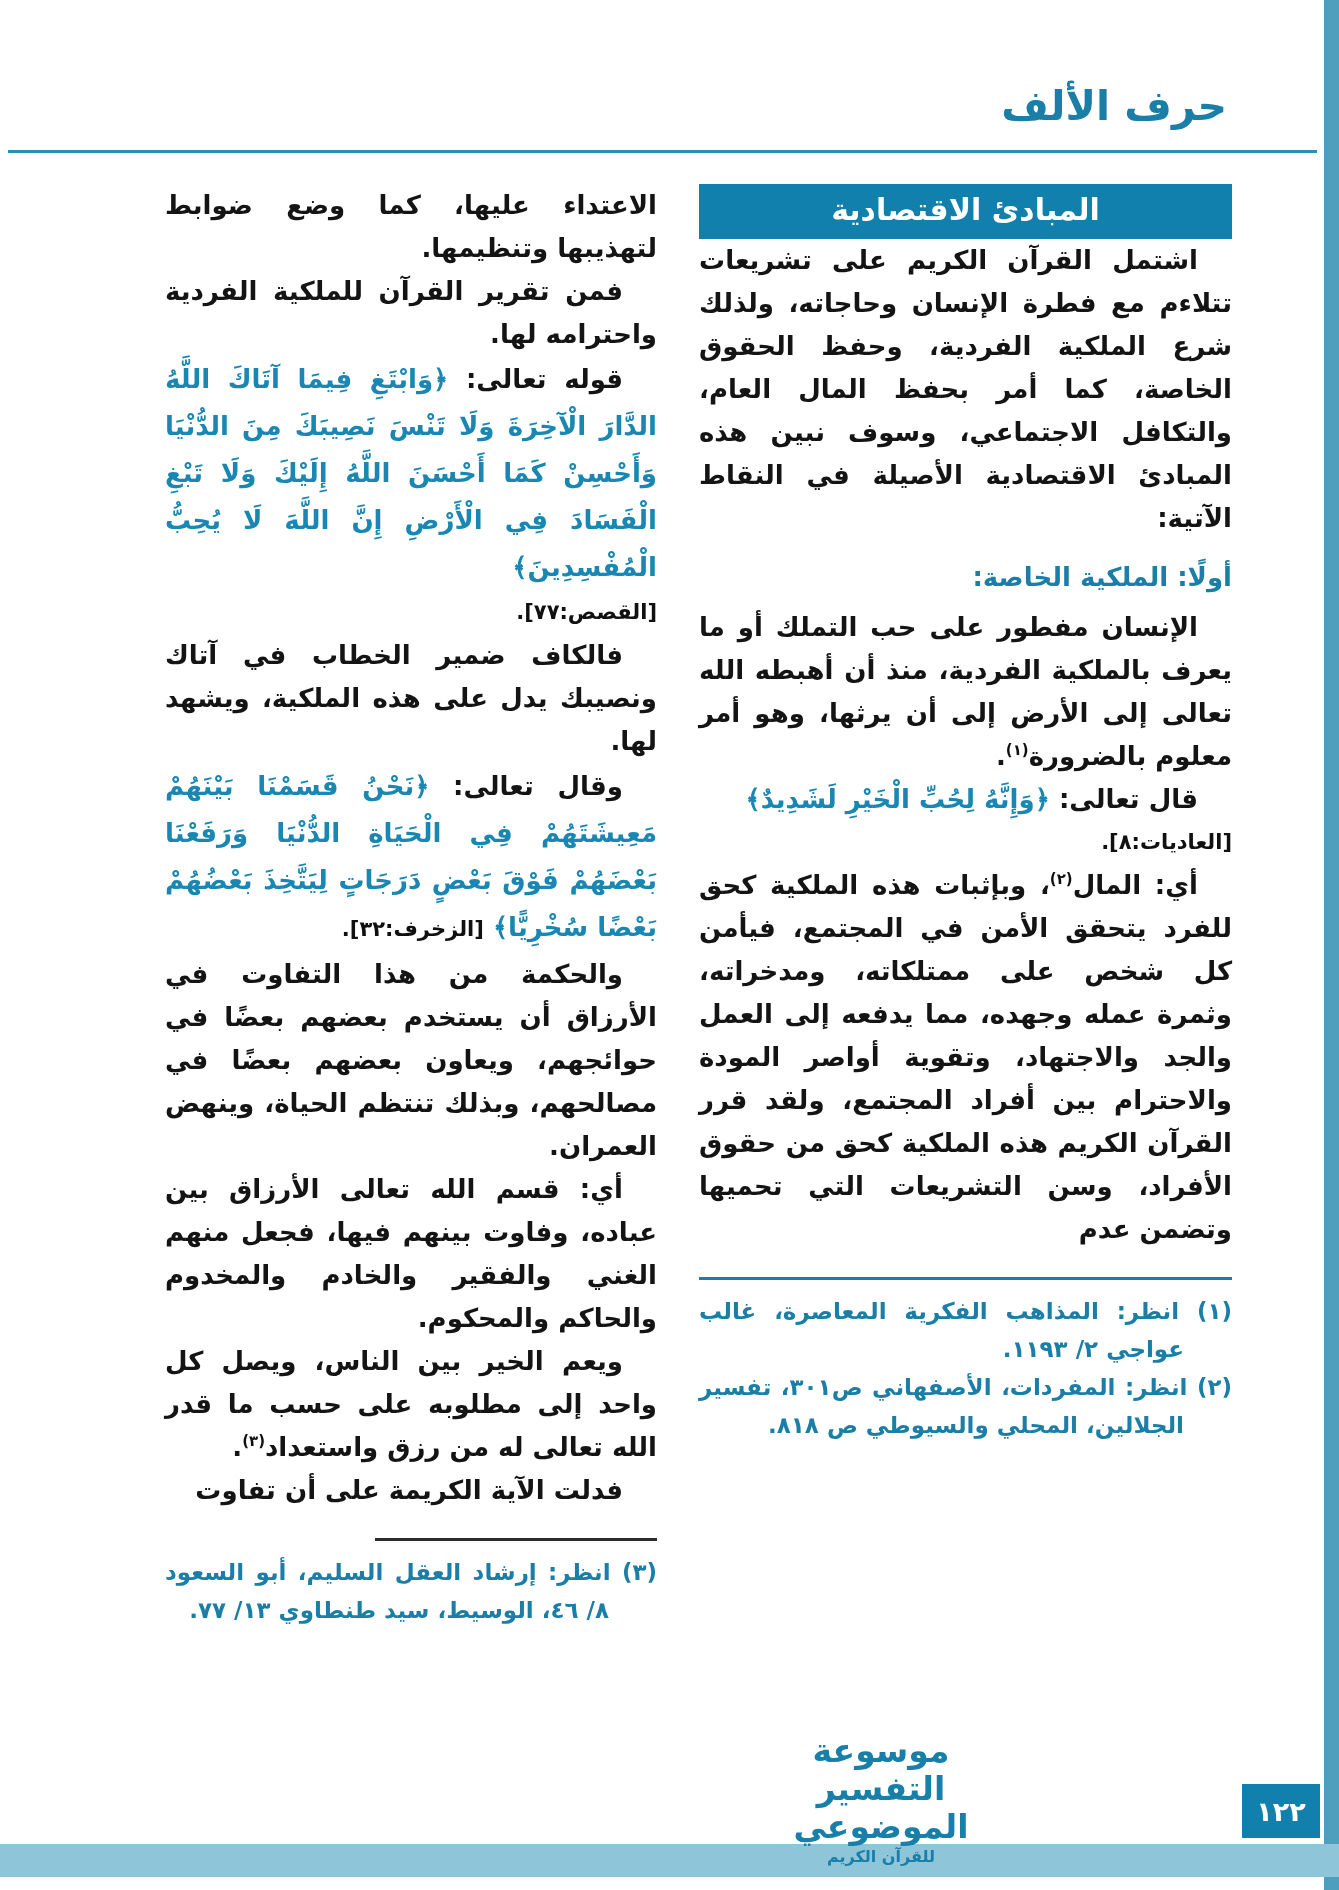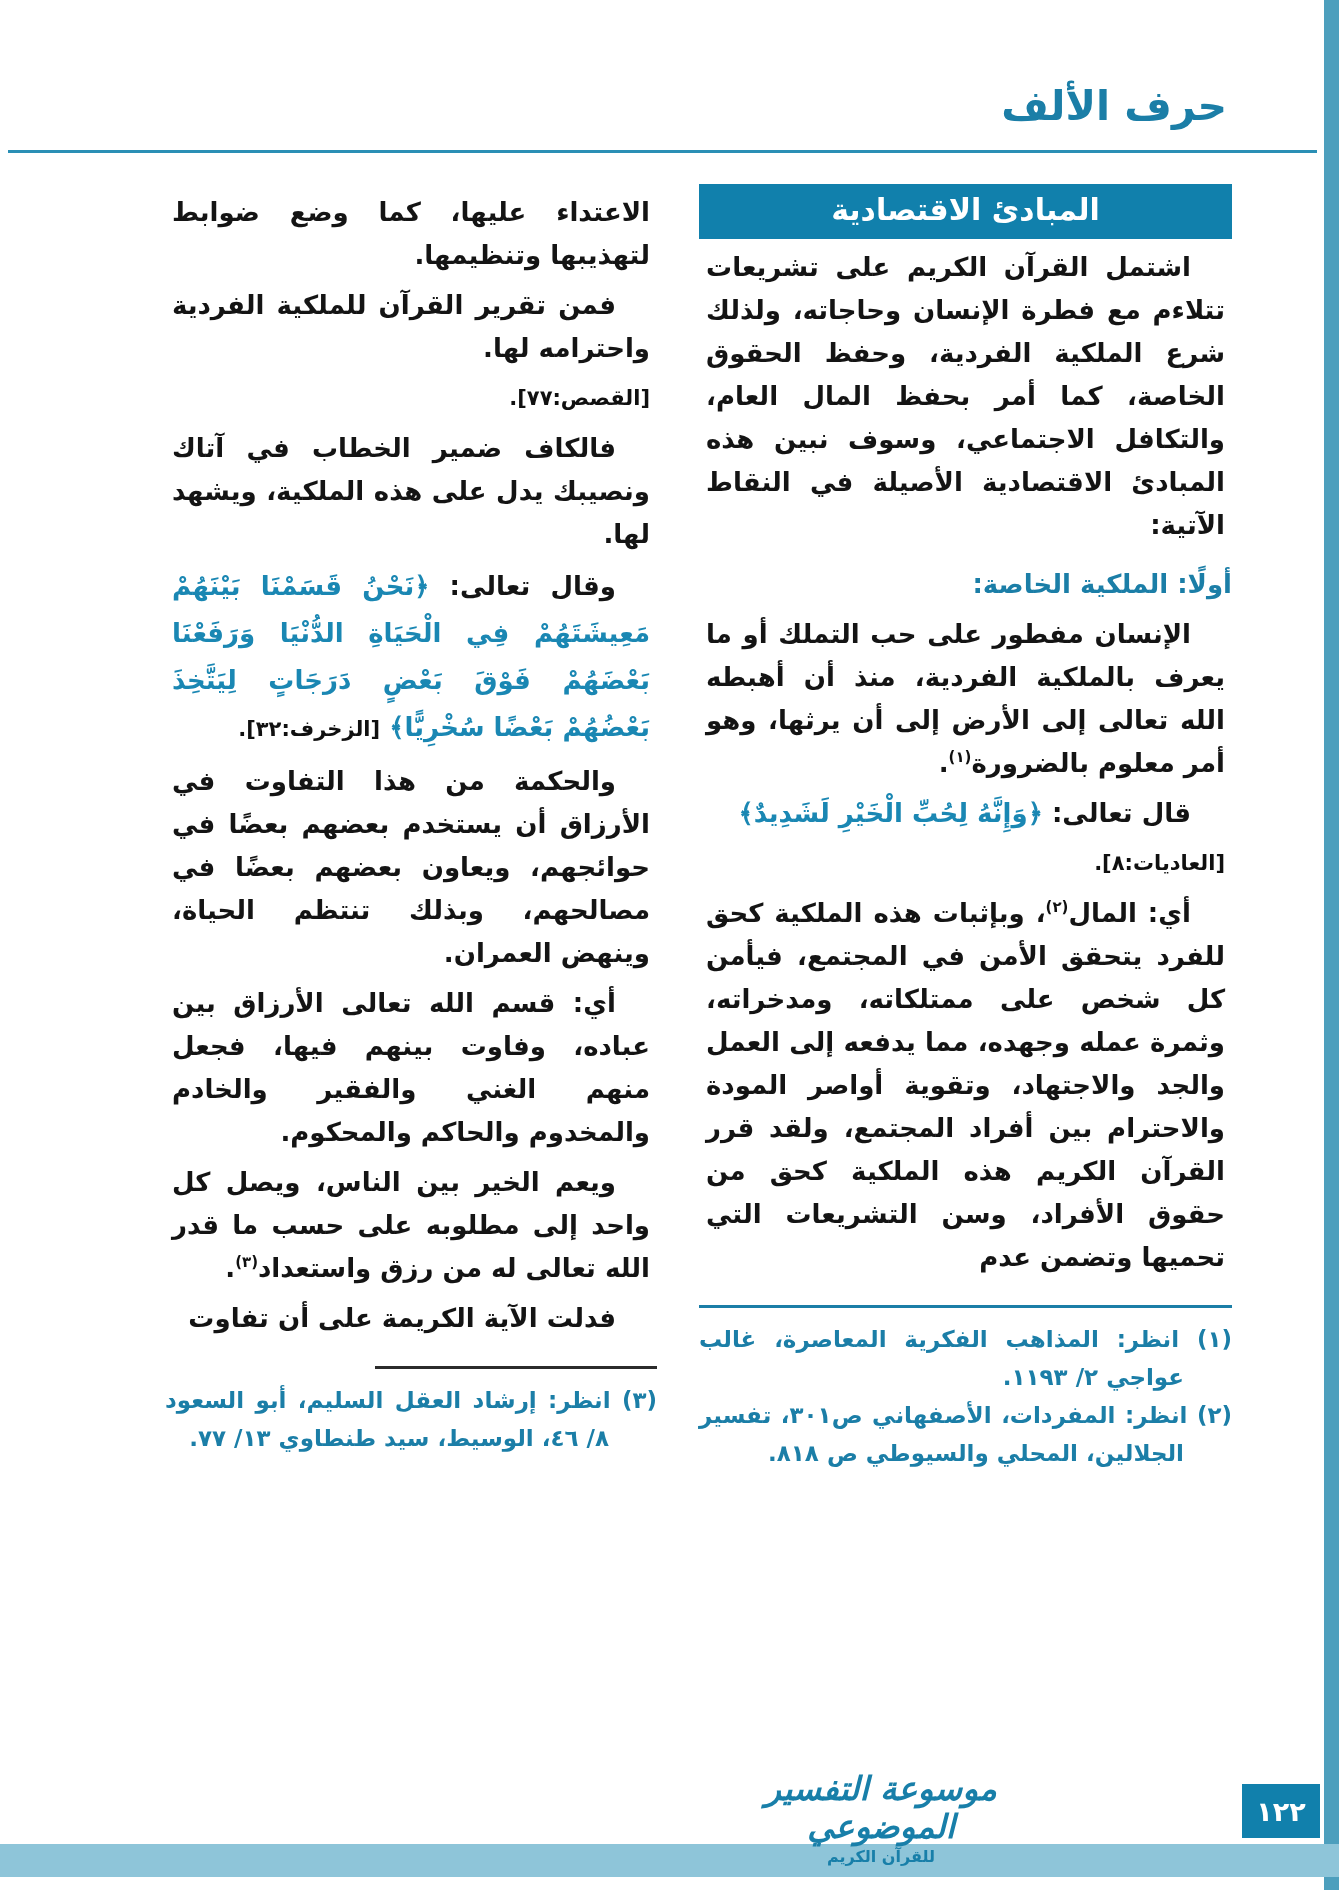--- a/index.html
+++ b/index.html
@@ -24,21 +24,21 @@
     color: #1b7ea7; font-size: 41px; font-weight: bold;
   }
   .header-rule { position: absolute; top: 150px; right: 22px; left: 8px; height: 3px; background: #2a8fb5; }
 
   
   .columns { position: absolute; top: 184px; right: 107px; width: 1067px; display: flex; gap: 42px; align-items: flex-start; }
   .col-main   { flex: 0 0 533px; width: 533px; }
   .col-second { flex: 1 1 auto; }
 
   .body {
-    margin: 7px; font-size: 26px; line-height: 43px; font-weight: bold;
+    margin: 0; font-size: 26px; line-height: 43px; font-weight: bold;
     color: #141414; text-align: justify; text-indent: 34px;
   }
   .no-indent { text-indent: 0; }
   .verse-block { line-height: 47px; }
 
   .title-box {
     background: #1180ac; color: #ffffff; text-align: center;
     font-size: 30px; font-weight: bold; padding: 8px 4px 12px; 
   }
   .subheading { margin: 22px 0 14px; color: #1b7ea7; font-size: 26px; font-weight: bold; }
@@ -55,21 +55,21 @@
     color: #1b7ea7; text-align: justify;
     padding-right: 48px; text-indent: -48px;
   }
 
   
   .footer-bar { position: absolute; left: 0; right: 0; bottom: 13px; height: 33px; background: #8ec5d9; }
   .logo {
     position: absolute; right: 326px; bottom: 22px; width: 264px;
     text-align: center; color: #187fa9;
   }
-  .logo-main { font-size: 33px; font-weight: bold; line-height: 38px; font-style: italic; }
+  .logo-main { font-size: 33px; font-weight: bold; line-height: 38px; }
   .logo-sub  { font-size: 16px; font-weight: bold; line-height: 22px; }
   .page-number-box {
     position: absolute; right: 19px; bottom: 52px; width: 78px; height: 54px;
     background: #1180ac; color: #ffffff; font-size: 27px; font-weight: bold;
     display: flex; align-items: center; justify-content: center;
   }
 </style>
 </head>
 <body>
 
@@ -100,20 +100,21 @@
         <div class="fn-rule"></div>
         <p class="footnote"><span>(١)</span> <span>انظر: المذاهب الفكرية المعاصرة، غالب عواجي ٢/ ١١٩٣.</span></p>
         <p class="footnote"><span>(٢)</span> <span>انظر: المفردات، الأصفهاني ص٣٠١، تفسير الجلالين، المحلي والسيوطي ص ٨١٨.</span></p>
       </div>
     </div>
 
     <div class="col-second">
       <p class="body no-indent">الاعتداء عليها، كما وضع ضوابط لتهذيبها وتنظيمها.</p>
       <p class="body">فمن تقرير القرآن للملكية الفردية واحترامه لها.</p>
 
+      <p class="body verse-block"><span>قوله تعالى: </span><span class="verse">﴿وَابْتَغِ فِيمَا آتَاكَ اللَّهُ الدَّارَ الْآخِرَةَ وَلَا تَنْسَ نَصِيبَكَ مِنَ الدُّنْيَا وَأَحْسِنْ كَمَا أَحْسَنَ اللَّهُ إِلَيْكَ وَلَا تَبْغِ الْفَسَادَ فِي الْأَرْضِ إِنَّ اللَّهَ لَا يُحِبُّ الْمُفْسِدِينَ﴾</span></p>
       <p class="body cite no-indent">[القصص:٧٧].</p>
 
       <p class="body">فالكاف ضمير الخطاب في آتاك ونصيبك يدل على هذه الملكية، ويشهد لها.</p>
 
       <p class="body verse-block"><span>وقال تعالى: </span><span class="verse">﴿نَحْنُ قَسَمْنَا بَيْنَهُمْ مَعِيشَتَهُمْ فِي الْحَيَاةِ الدُّنْيَا وَرَفَعْنَا بَعْضَهُمْ فَوْقَ بَعْضٍ دَرَجَاتٍ لِيَتَّخِذَ بَعْضُهُمْ بَعْضًا سُخْرِيًّا﴾ </span><span class="cite">[الزخرف:٣٢].</span></p>
 
       <p class="body">والحكمة من هذا التفاوت في الأرزاق أن يستخدم بعضهم بعضًا في حوائجهم، ويعاون بعضهم بعضًا في مصالحهم، وبذلك تنتظم الحياة، وينهض العمران.</p>
       <p class="body">أي: قسم الله تعالى الأرزاق بين عباده، وفاوت بينهم فيها، فجعل منهم الغني والفقير والخادم والمخدوم والحاكم والمحكوم.</p>
 
       <p class="body"><span>ويعم الخير بين الناس، ويصل كل واحد إلى مطلوبه على حسب ما قدر الله تعالى له من رزق واستعداد</span><sup class="ref">(٣)</sup><span>.</span></p>

